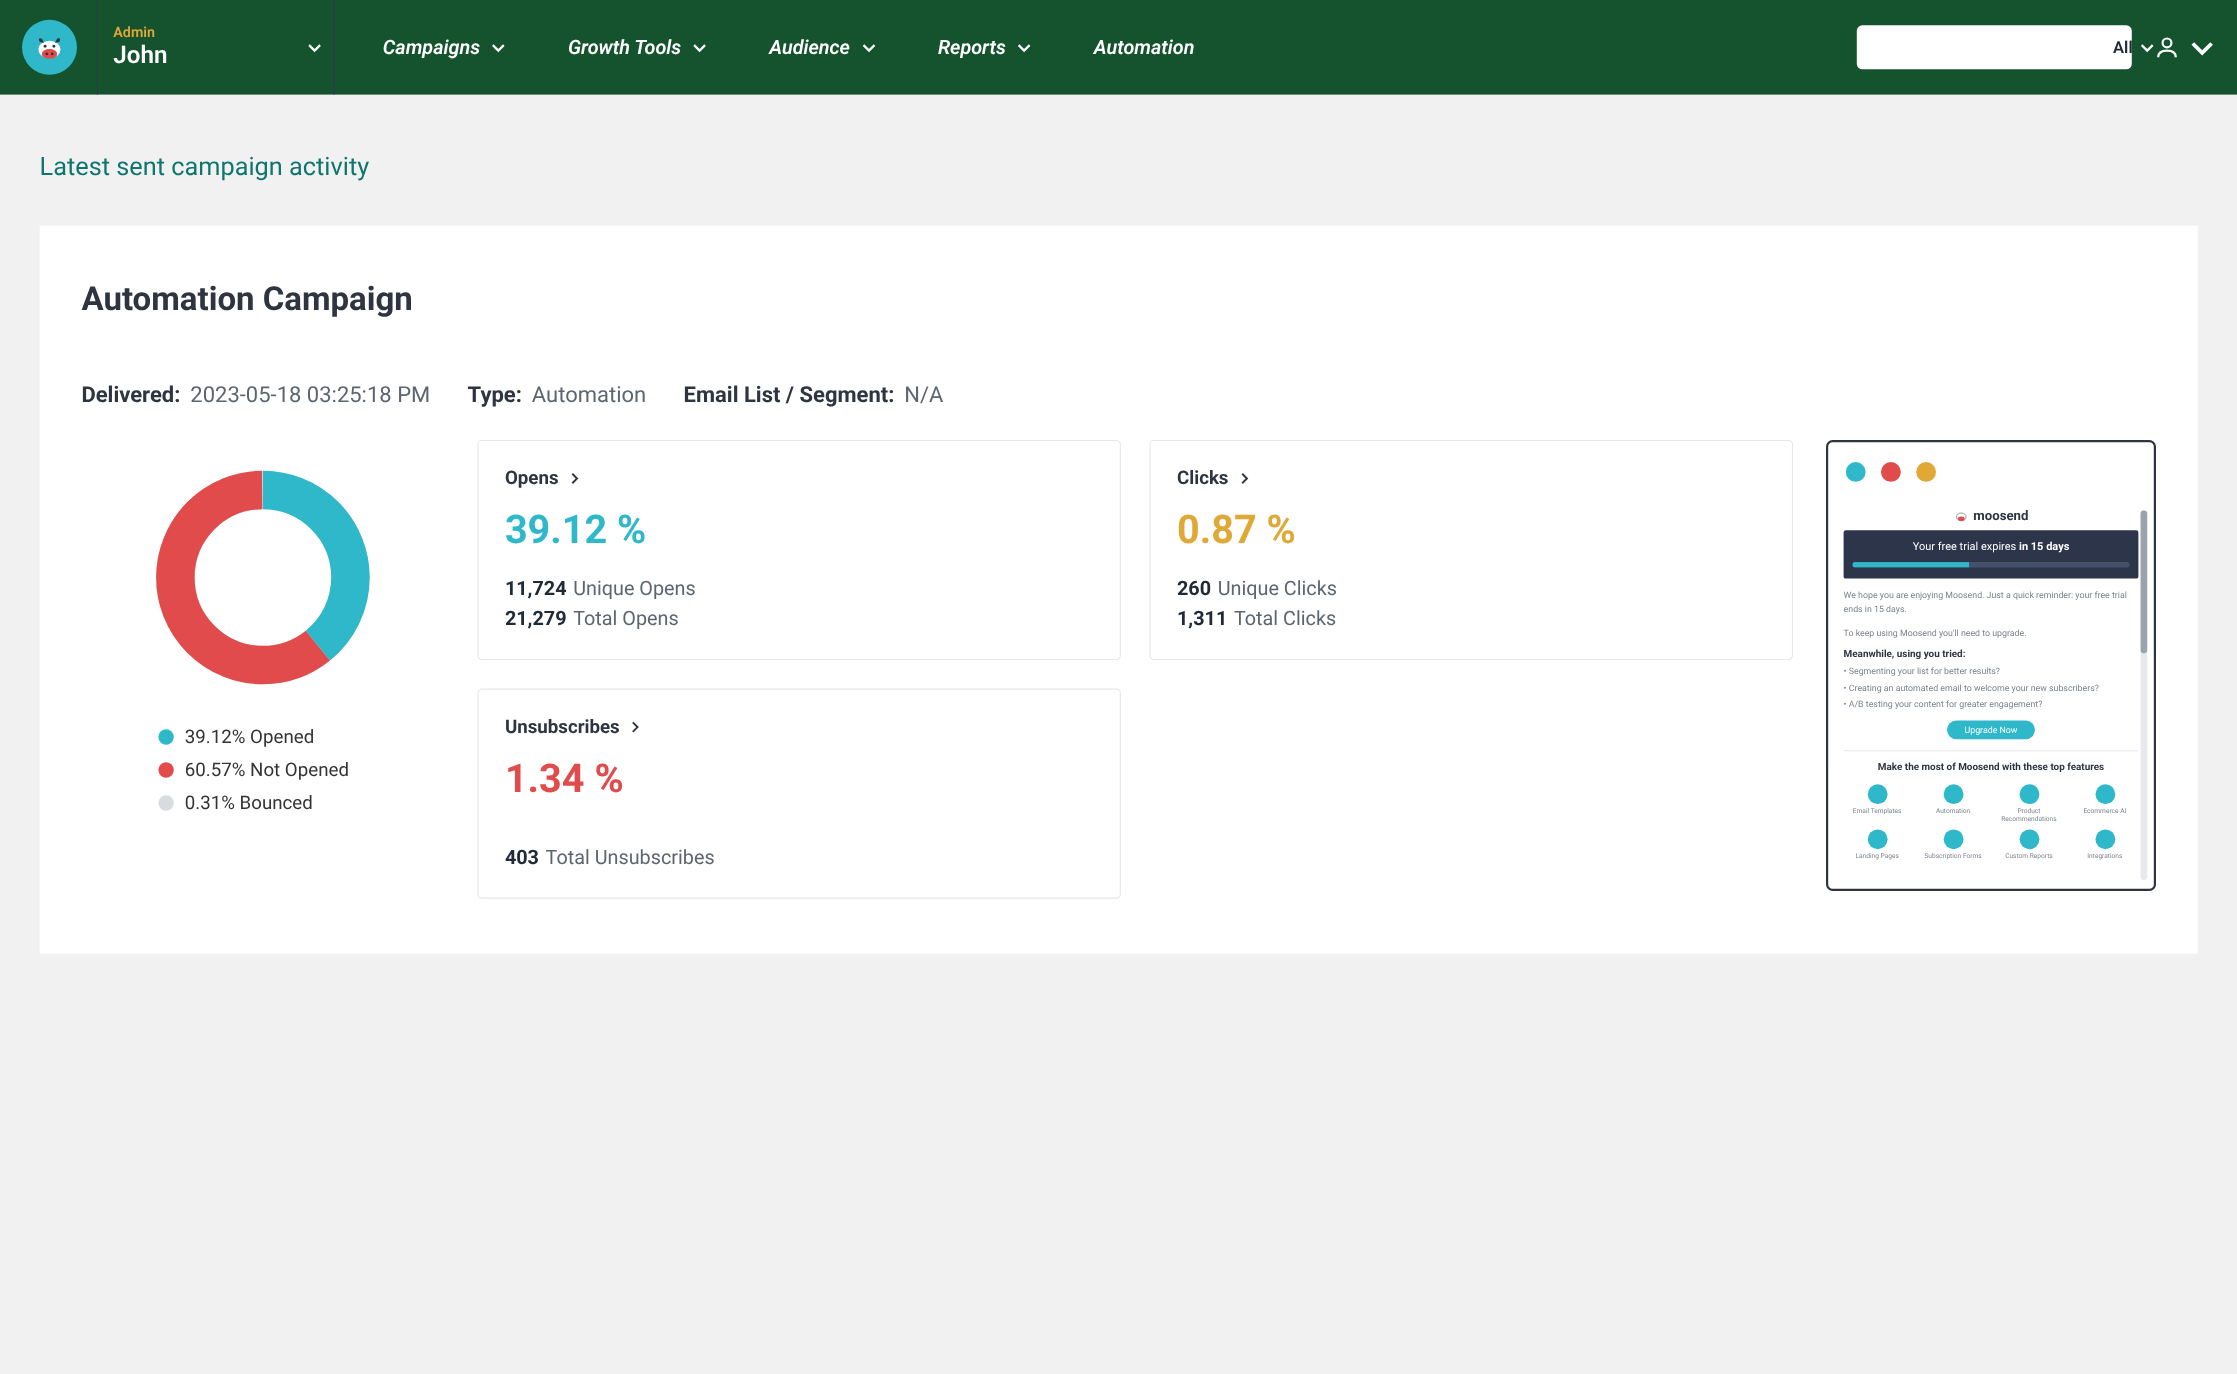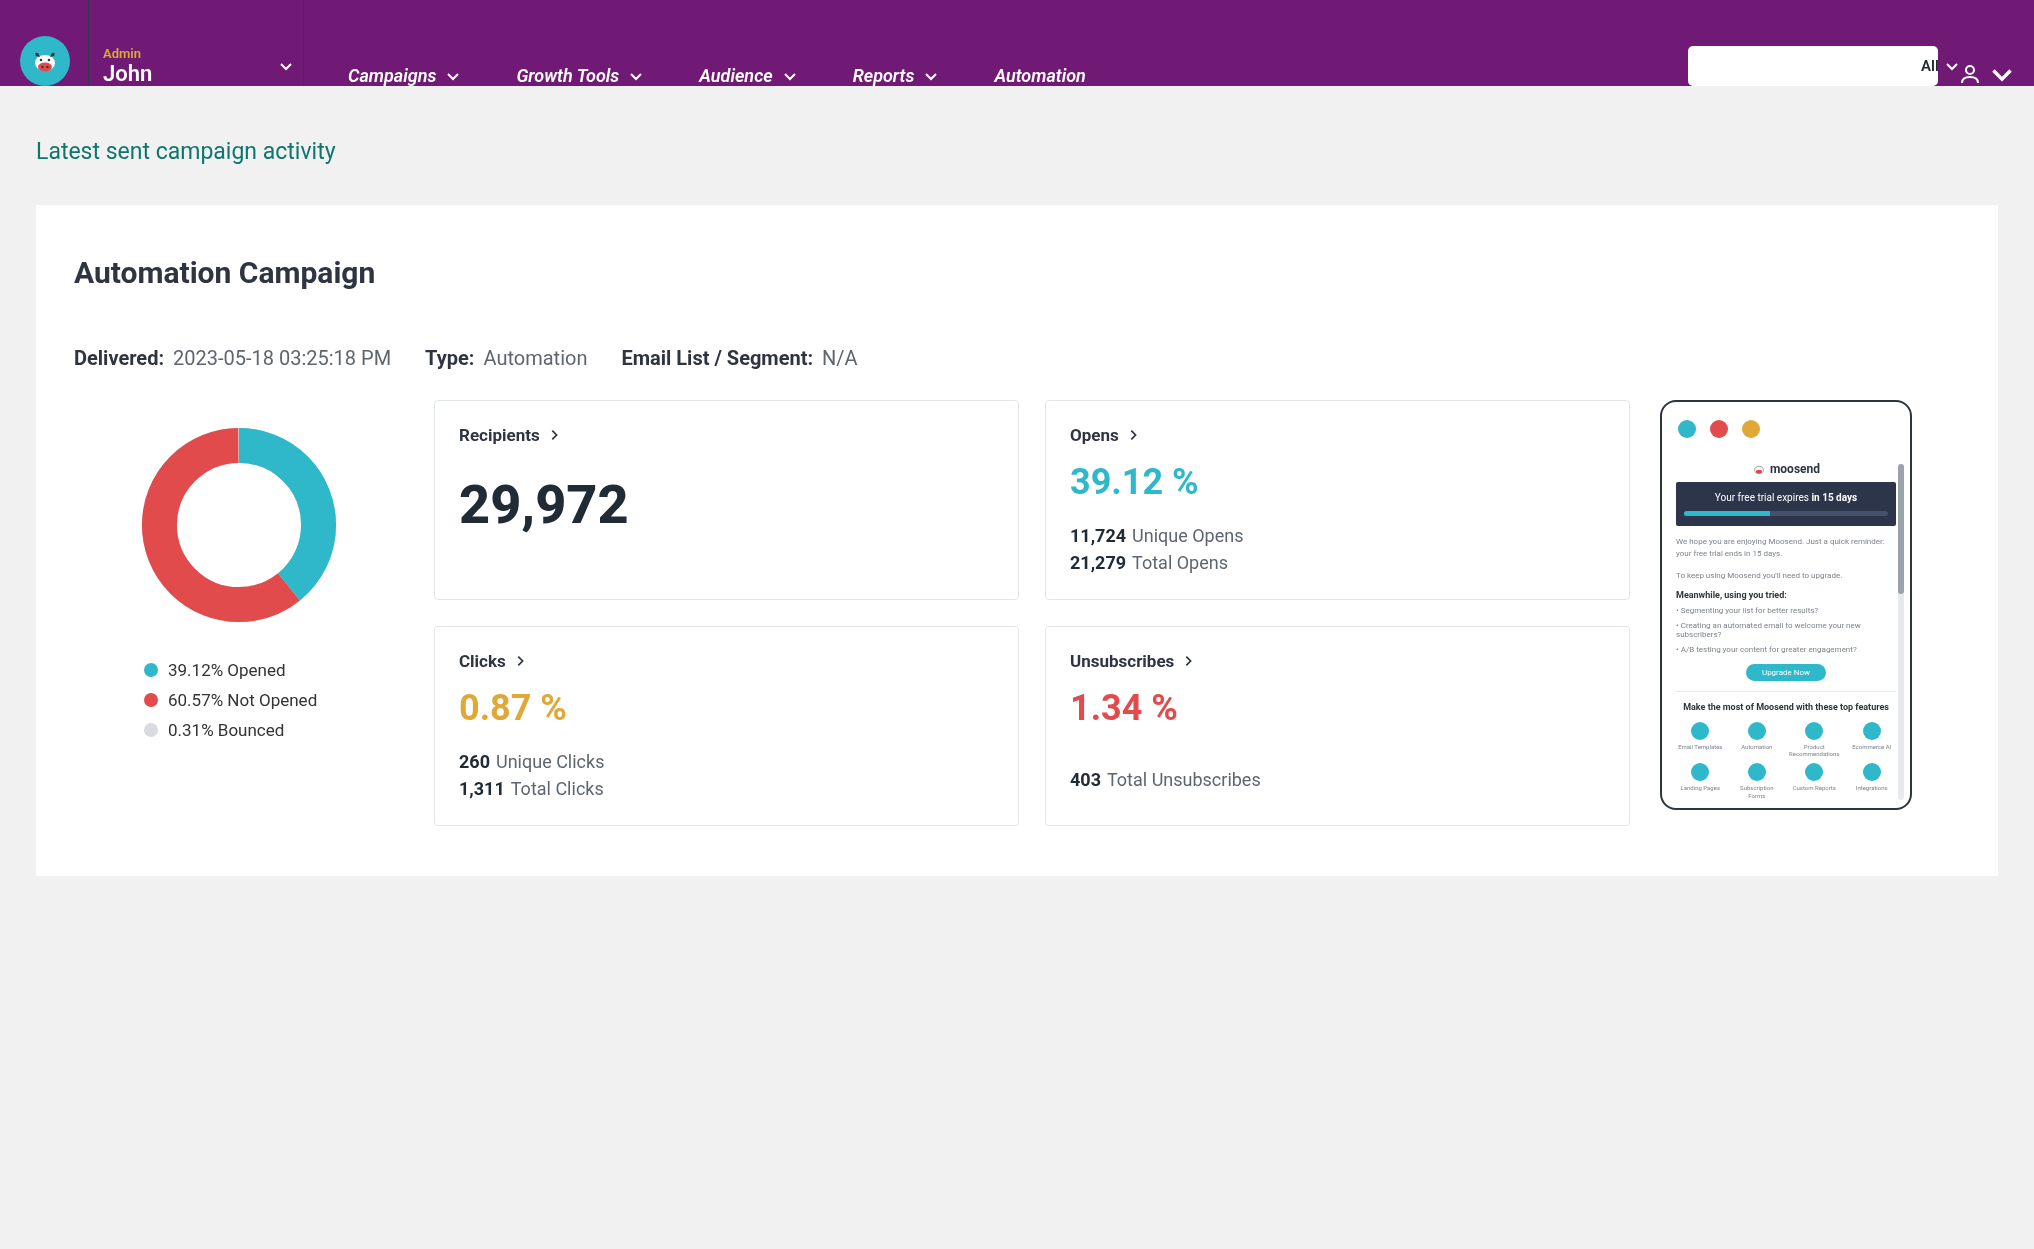--- a/index.html
+++ b/index.html
@@ -4,24 +4,24 @@
 <style>
   * { box-sizing: border-box; margin: 0; padding: 0; }
   body {
     font-family: -apple-system, BlinkMacSystemFont, "Segoe UI", Roboto, Helvetica, Arial, sans-serif;
     background: #f1f1f1;
     color: #212b36;
   }
 
   
   .header {
-    background: #701a75;
+    background: #14532d;
     height: 86px;
     display: flex;
-    align-items: flex-end;
+    align-items: center;
     padding: 0 20px;
   }
   .logo {
     width: 50px; height: 50px;
     background: #2eb8c9;
     border-radius: 50%;
     display:flex; align-items:center; justify-content:center;
     margin-right: 18px;
     flex-shrink:0;
   }
@@ -120,22 +120,22 @@
   .teal { color:#2eb8c9; }
   .amber { color:#e0a836; }
   .red { color:#e24b4b; }
   .sub-line { font-size:18px; margin-top:22px; }
   .sub-line.sm-gap { margin-top:6px; }
   .sub-line b { font-weight:700; }
   .sub-line span { color:#5d6670; margin-left:6px; }
 
   .preview-col { width:300px; }
   .preview-frame {
-    width:252px; height:410px;
-    border:2px solid #2e3541; border-radius:16px;
+    width:300px; height:410px;
+    border:2px solid #2e3541; border-radius:6px;
     background:#fff;
     overflow:hidden;
     position:relative;
   }
   .pf-top { height:54px; display:flex; align-items:center; padding-left:16px; gap:14px; }
   .pf-dot { width:18px; height:18px; border-radius:50%; }
   .pf-scroll { position:absolute; right:6px; top:62px; bottom:8px; width:6px; background:#e7e9ec; border-radius:3px; }
   .pf-scroll-th { position:absolute; left:0; top:0; width:6px; height:130px; background:#9aa2ac; border-radius:3px; }
   .pf-body { padding:0 14px 0 14px; font-size:8px; color:#7c838e; }
   .pf-logo { text-align:center; font-weight:700; color:#2e3541; font-size:12px; margin:6px 0 6px; display:flex; justify-content:center; align-items:center; gap:4px; }
@@ -280,29 +280,20 @@
             <span>60.57% Not Opened</span>
           </div>
           <div class="legend-row">
             <span class="dot" style="background:#d8dce0"></span>
             <span>0.31% Bounced</span>
           </div>
         </div>
       </div>
 
       <div class="cards-col">
-        <div class="card">
-          <div class="card-head">
-            <span>Recipients</span>
-            <svg class="chev-right" width="12" height="12" viewBox="0 0 14 14">
-                <path d="M5 2 L10 7 L5 12"></path>
-              </svg>
-          </div>
-          <div class="big-num">29,972</div>
-        </div>
 
         <div class="card">
           <div class="card-head">
             <span>Opens</span>
             <svg class="chev-right" width="12" height="12" viewBox="0 0 14 14">
                 <path d="M5 2 L10 7 L5 12"></path>
               </svg>
           </div>
           <div class="pct teal">39.12 %</div>
           <div class="sub-line"><b>11,724</b><span>Unique Opens</span></div>

